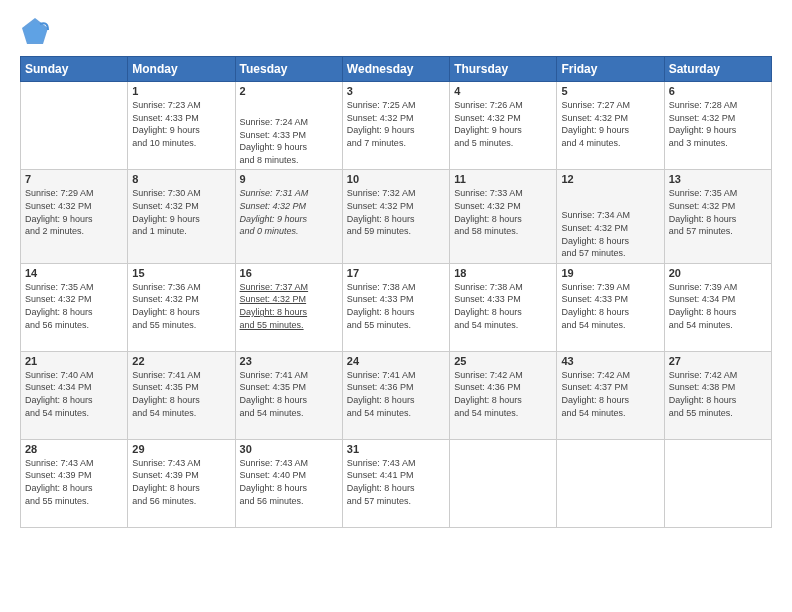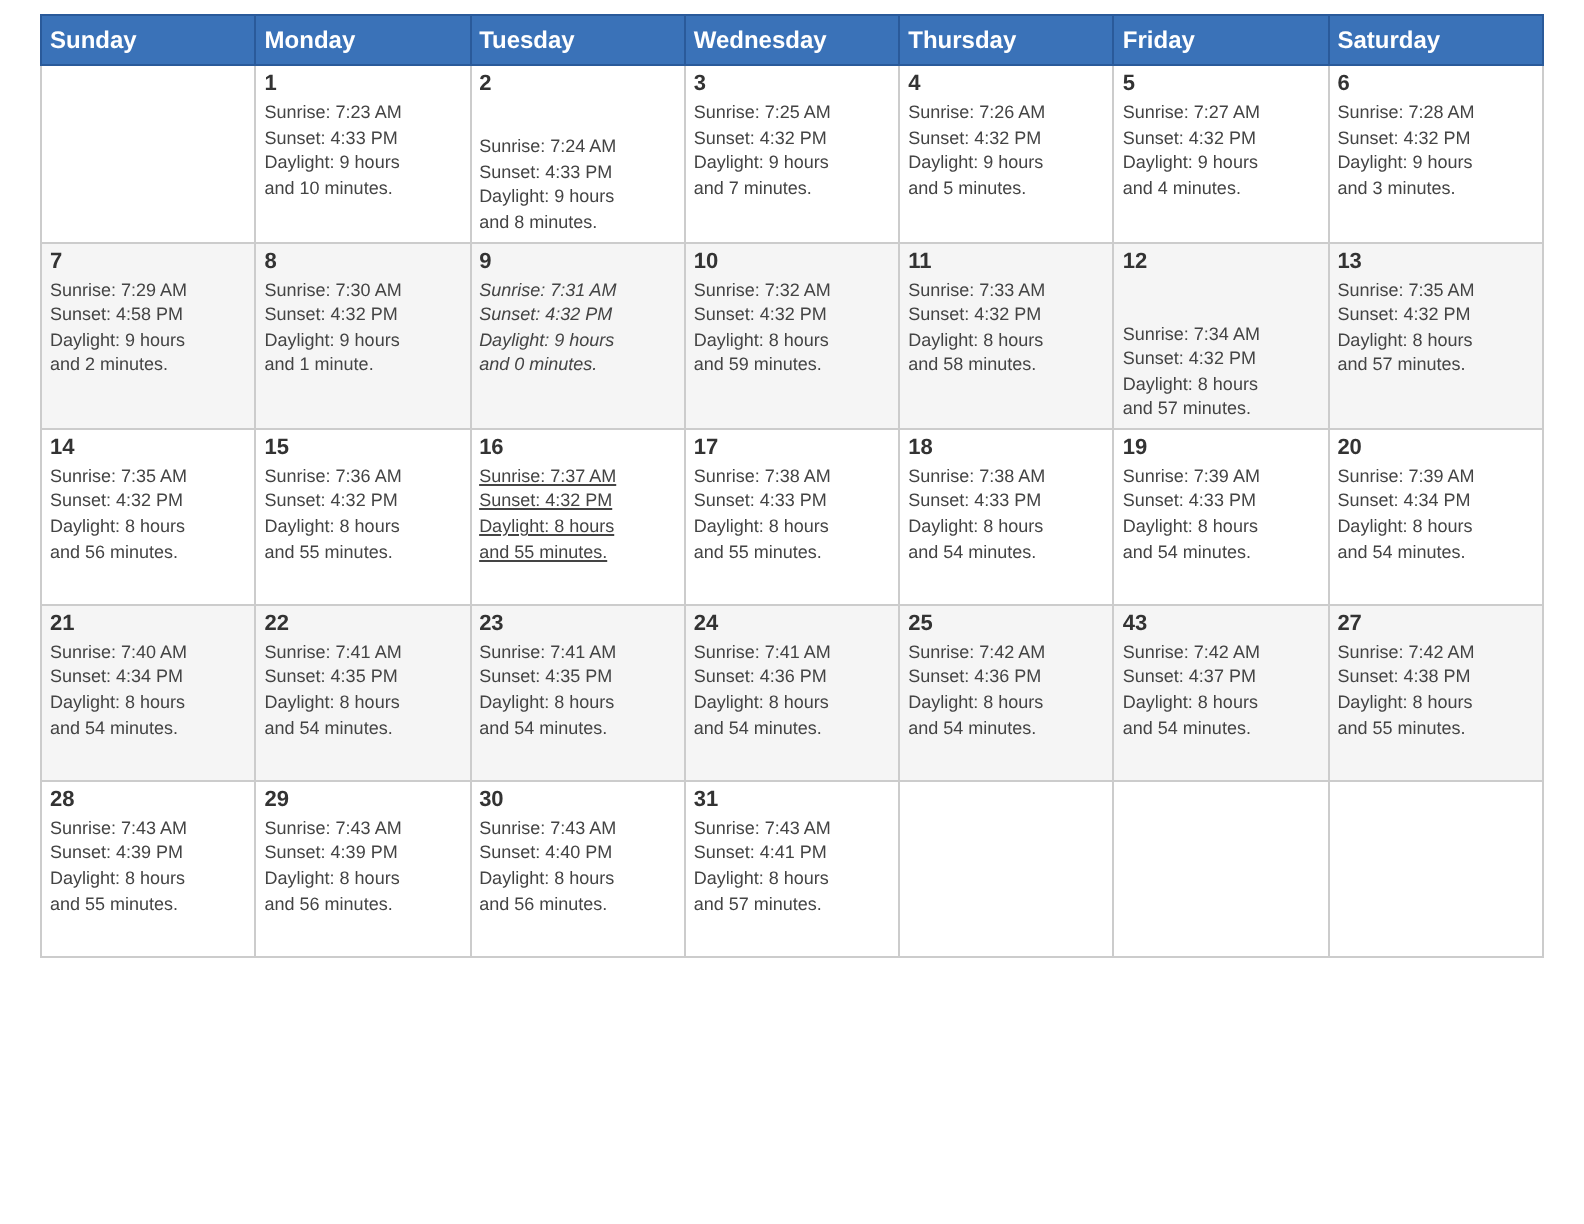--- a/index.html
+++ b/index.html
@@ -9,21 +9,20 @@
       width: 792px;
       height: 612px;
       overflow: hidden;
     }
     .page {
       width: 792px;
       height: 440px;
       padding: 16px 20px 10px 20px;
       display: flex;
       flex-direction: column;
-      justify-content: center;
     }
     .header {
       display: flex;
       justify-content: space-between;
       align-items: flex-start;
       margin-bottom: 10px;
     }
     .logo {
       display: flex;
       align-items: center;
@@ -183,21 +182,21 @@
             <div class="day-info" style="white-space: pre-line;">Sunrise: 7:28 AM
 Sunset: 4:32 PM
 Daylight: 9 hours
 and 3 minutes.</div>
           </td>
         </tr>
         <tr>
           <td>
             <span class="day-num">7</span>
             <div class="day-info" style="white-space: pre-line;">Sunrise: 7:29 AM
-Sunset: 4:58 PM
+Sunset: 4:32 PM
 Daylight: 9 hours
 and 2 minutes.</div>
           </td>
           <td>
             <span class="day-num">8</span>
             <div class="day-info" style="white-space: pre-line;">Sunrise: 7:30 AM
 Sunset: 4:32 PM
 Daylight: 9 hours
 and 1 minute.</div>
           </td>

